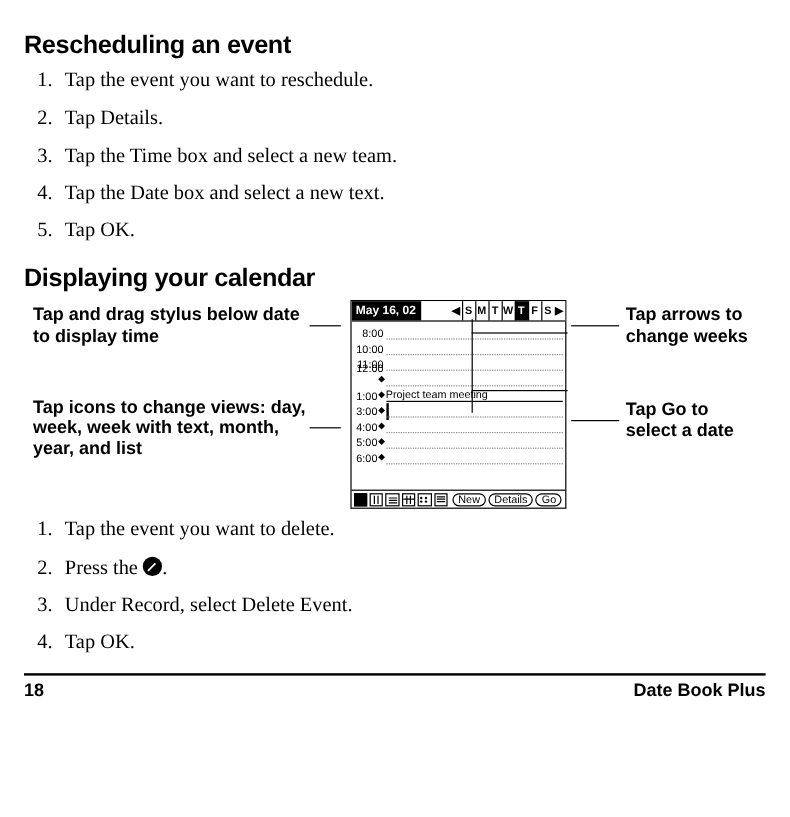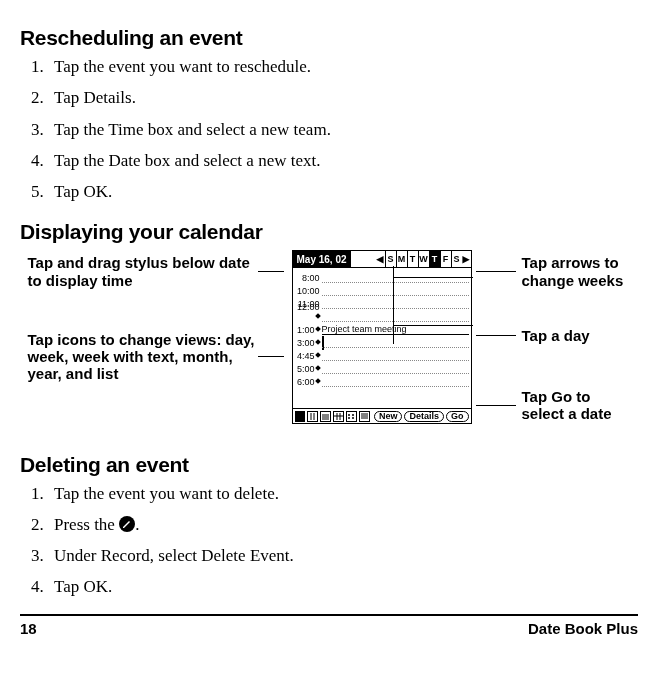--- a/index.html
+++ b/index.html
@@ -204,21 +204,20 @@
     transform: rotate(45deg);
     margin-left: 1px;
     vertical-align: 2px;
   }
   .pda-bottombar {
     display: flex;
     align-items: center;
     border-top: 1px solid #000;
     height: 15px;
     padding: 0 2px;
-    font-weight: bold;
   }
   .view-icon {
     width: 13px;
     height: 11px;
     border: 1px solid #000;
     margin-right: 2px;
     display: flex;
     align-items: center;
     justify-content: center;
     cursor: pointer;
@@ -337,21 +336,21 @@
               <div class="time-solid"></div>
             </div>
           </div>
         <div class="time-row">
             <div class="time-label"><span>3:00</span><span class="diamond"></span></div>
             <div class="time-line">
               <div class="time-dotted"></div>
             </div>
           </div>
         <div class="time-row">
-            <div class="time-label"><span>4:45</span><span class="diamond"></span></div>
+            <div class="time-label"><span>4:00</span><span class="diamond"></span></div>
             <div class="time-line">
               <div class="time-dotted"></div>
             </div>
           </div>
         <div class="time-row">
             <div class="time-label"><span>5:00</span><span class="diamond"></span></div>
             <div class="time-line">
               <div class="time-dotted"></div>
             </div>
           </div>
@@ -410,33 +409,28 @@
         <div class="pda-btn">Details</div>
         <div class="pda-btn">Go</div>
       </div>
     </div>
 
     <div class="right-labels">
       <div class="right-block" style="margin-top:4px;justify-content:space-between;">
         <div class="connector" style="width:40px;"></div>
         <div>Tap arrows to change weeks</div>
       </div>
-      <div class="right-block" style="margin-top:18px;">
-        <div class="connector" style="width:40px;"></div>
-        <div>Tap a day</div>
-      </div>
       <div class="right-block" style="margin-top:24px;">
         <div class="connector" style="width:40px;"></div>
         <div>Tap Go to select a date</div>
       </div>
     </div>
 
   </div>
 
-  <div class="h-section-mid" style="margin-top:10px;">Deleting an event</div>
   <ol>
     <li>Tap the event you want to delete.</li>
     <li>
       <span>Press the </span><span class="pencil"><svg width="12" height="12" viewBox="0 0 12 12">
             <path d="M2 9 L8 3 L9 4 L3 10 L2 10 Z" fill="#fff"></path>
           </svg></span><span>.</span>
     </li>
     <li>Under Record, select Delete Event.</li>
     <li>Tap OK.</li>
   </ol>

